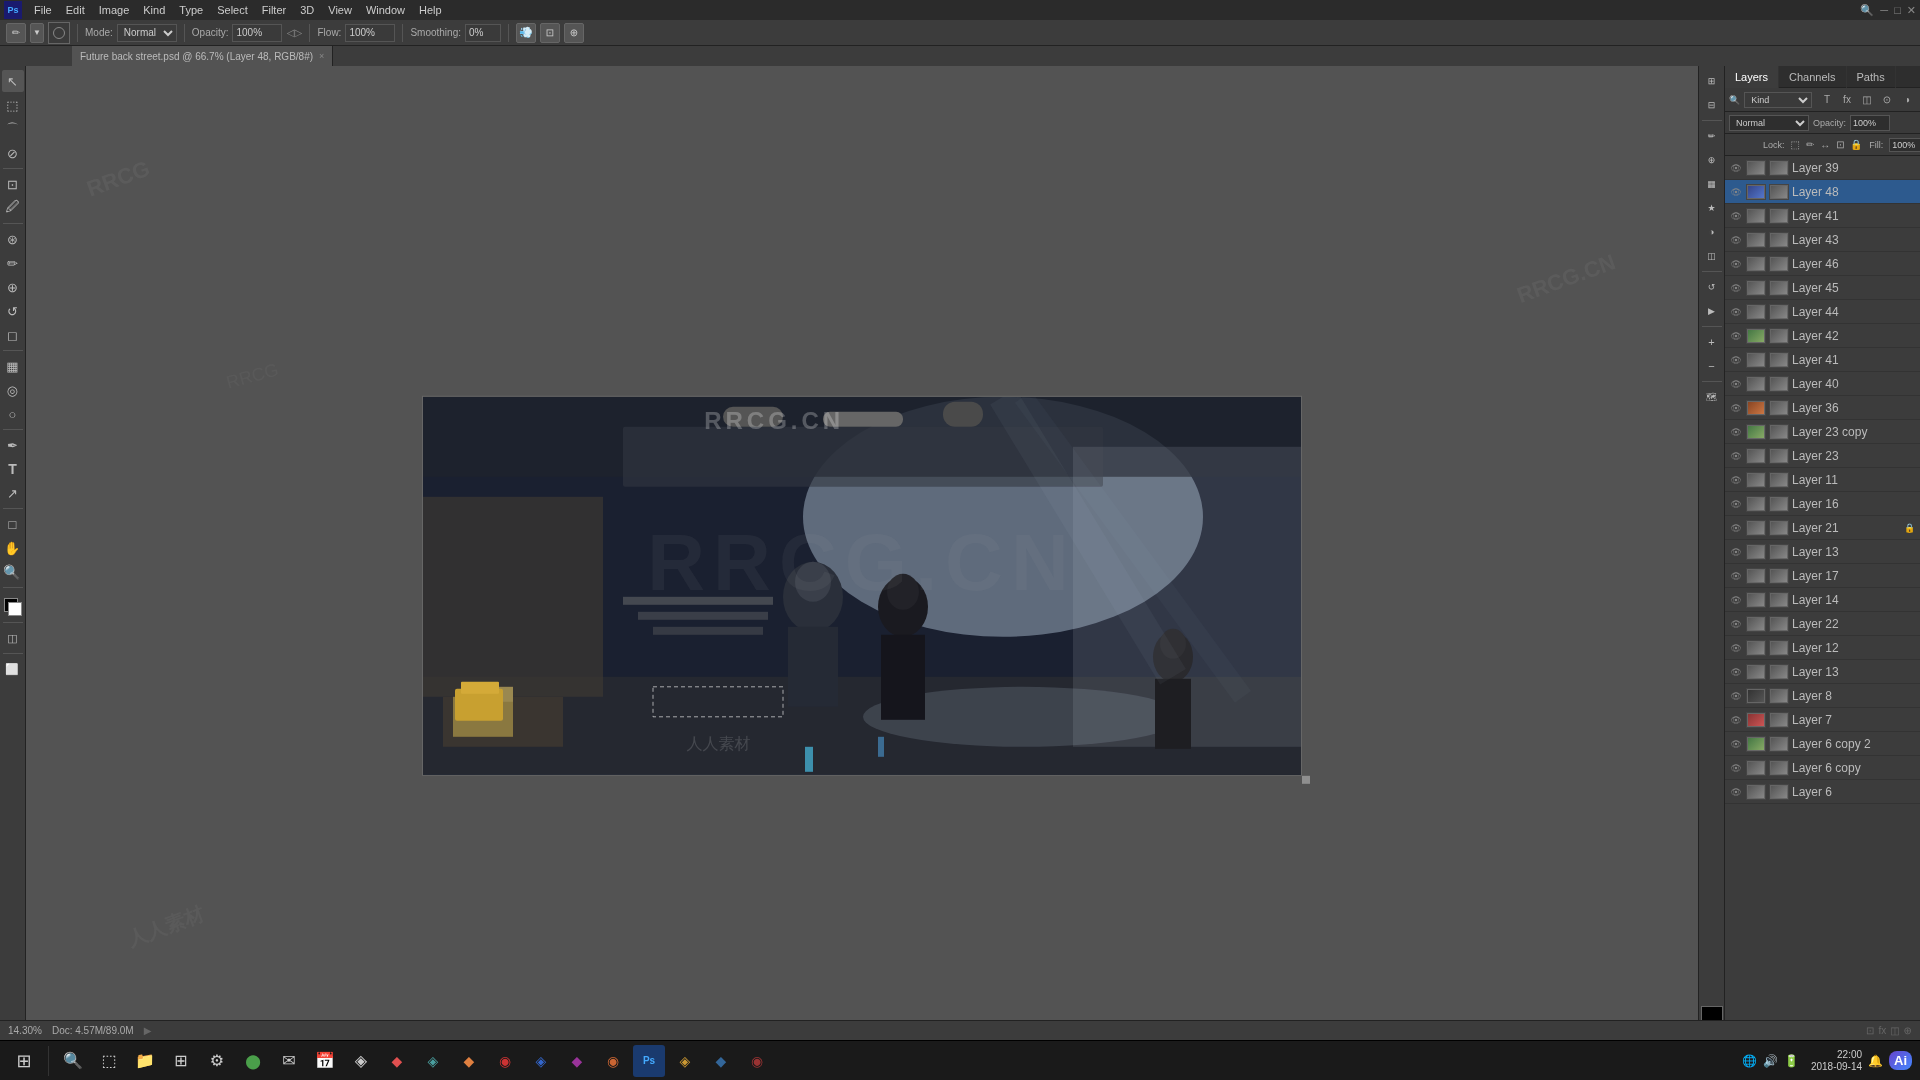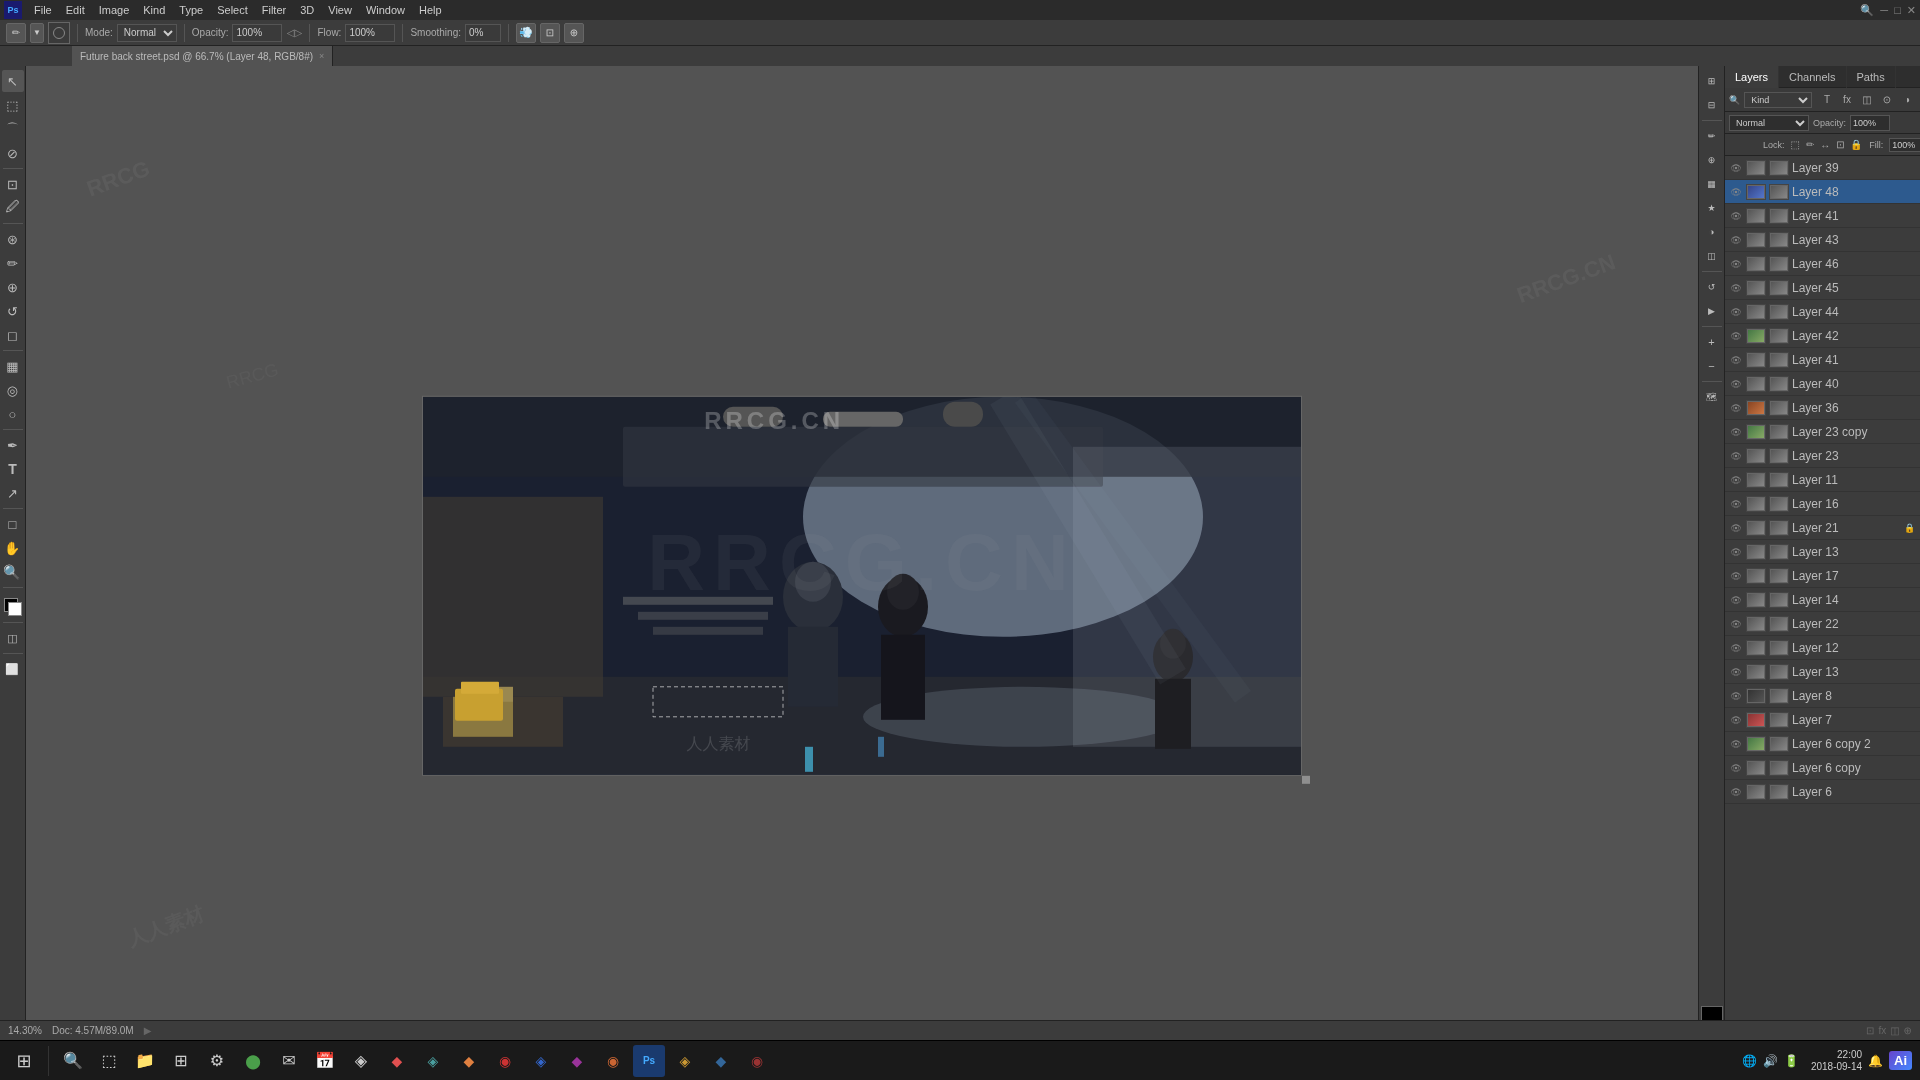--- a/index.html
+++ b/index.html
@@ -519,21 +519,21 @@
     .lt-gray { background: linear-gradient(135deg, #555, #888); }
     .lt-dark { background: linear-gradient(135deg, #333, #555); }
     .lt-orange { background: linear-gradient(135deg, #884422, #cc7744); }
 
     
     .ai-badge {
       font-size: 13px;
       font-weight: bold;
       color: #fff;
       background: linear-gradient(135deg, #6644cc, #4488ff);
-      border-radius: 3px;
+      border-radius: 8px;
       padding: 2px 5px;
     }
   </style>
 </head>
 <body>
 
 <div id="menu-bar">
   <div class="menu-icon">
     <span style="color:#4af;font-size:9px;font-weight:bold">Ps</span>
   </div>

